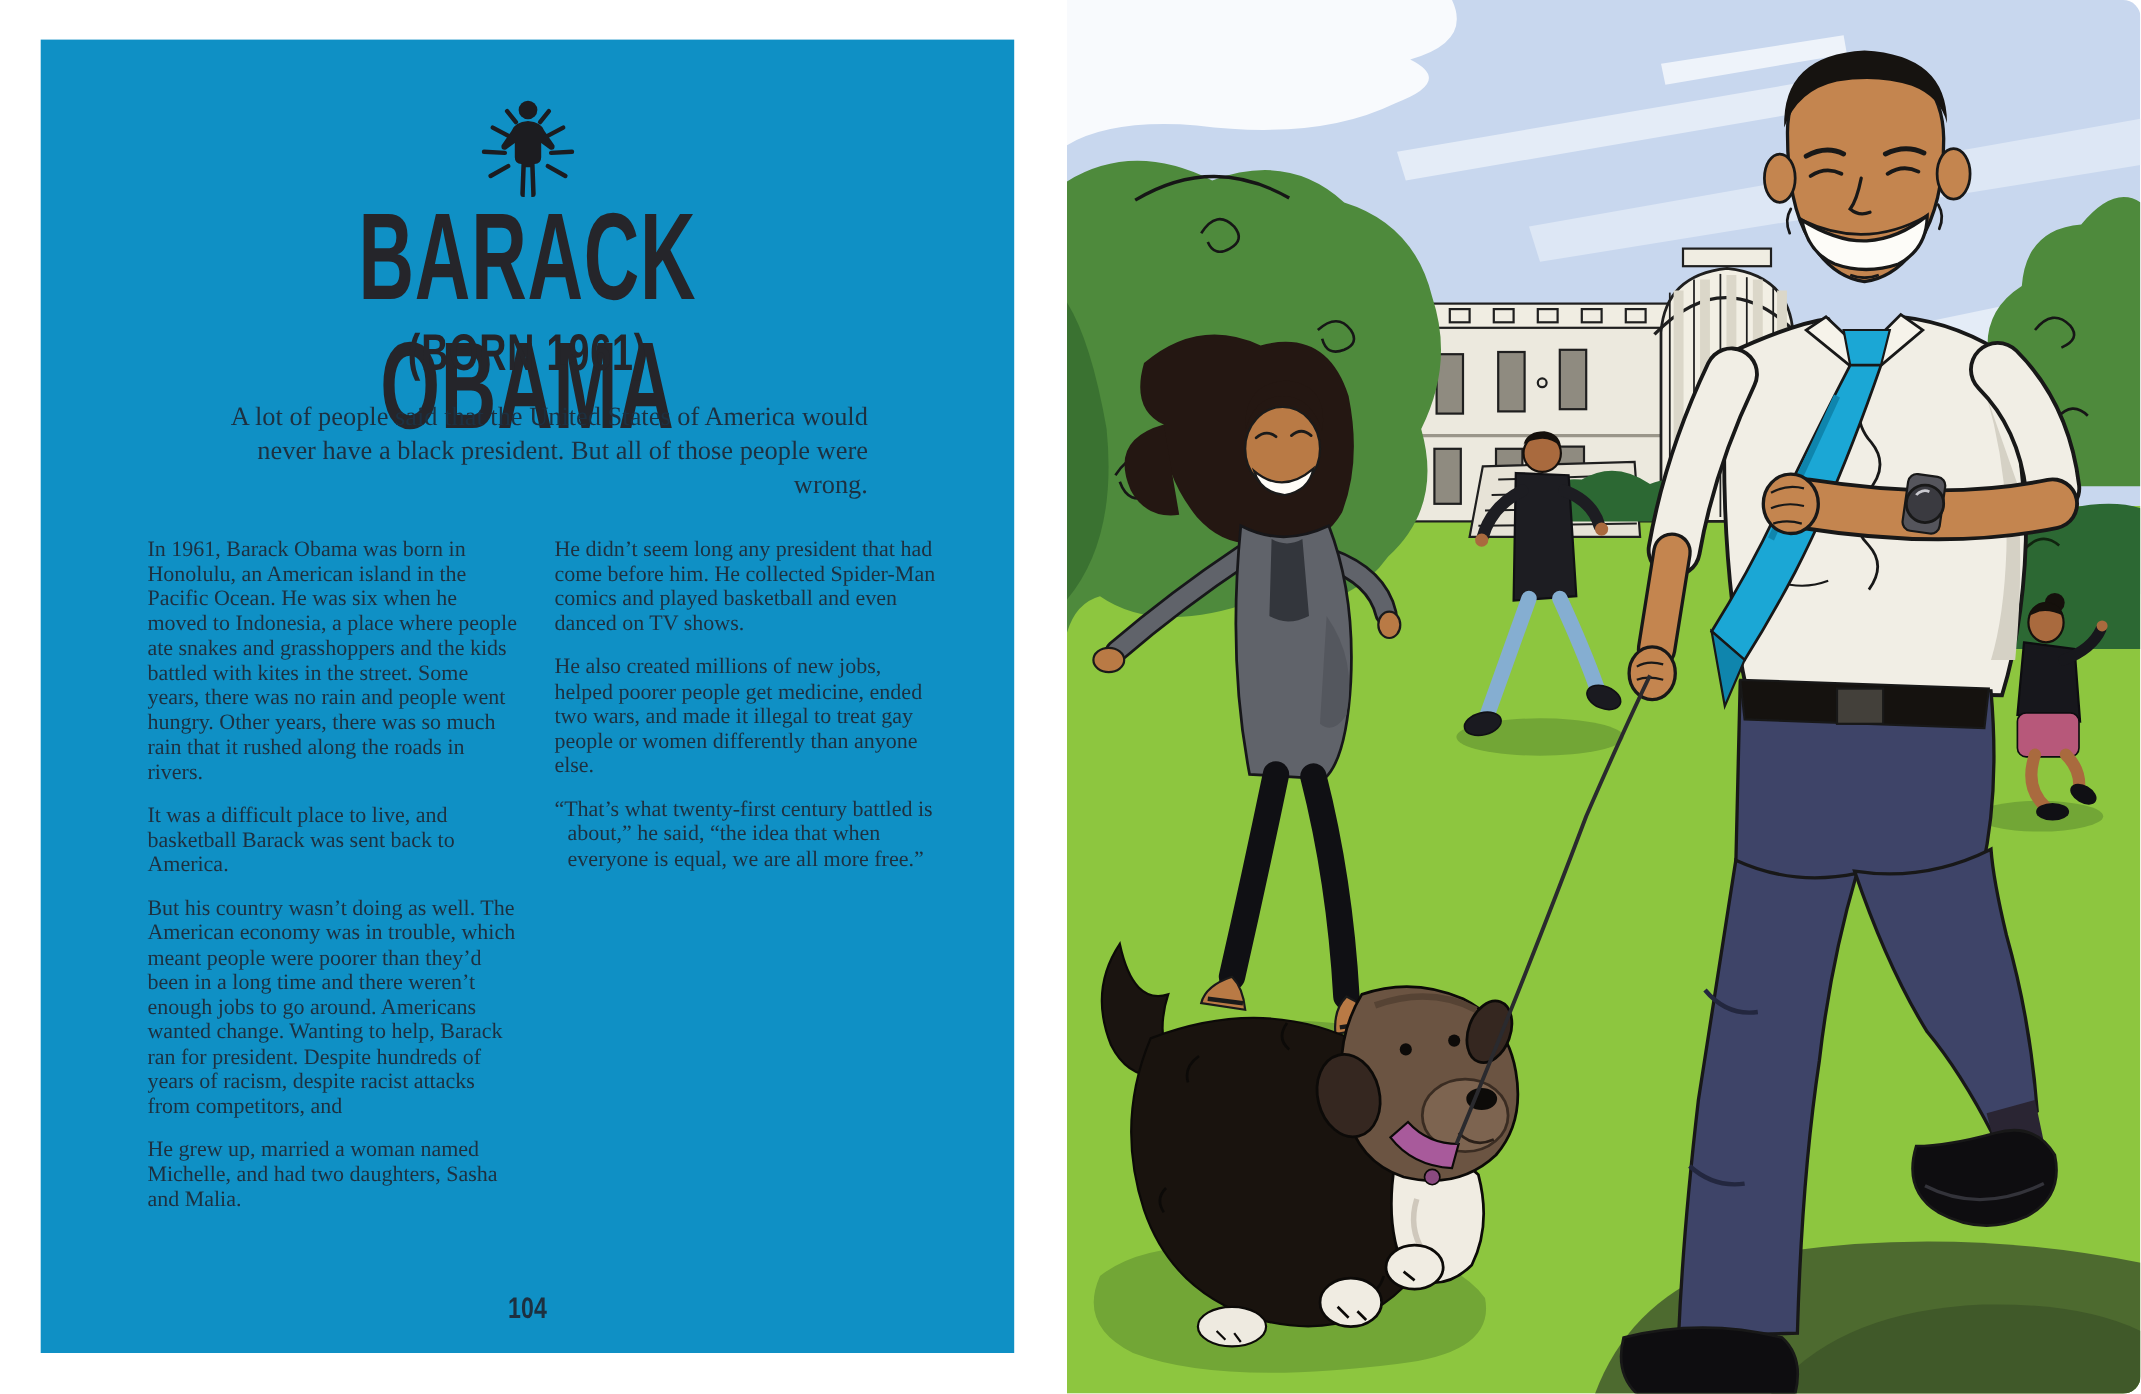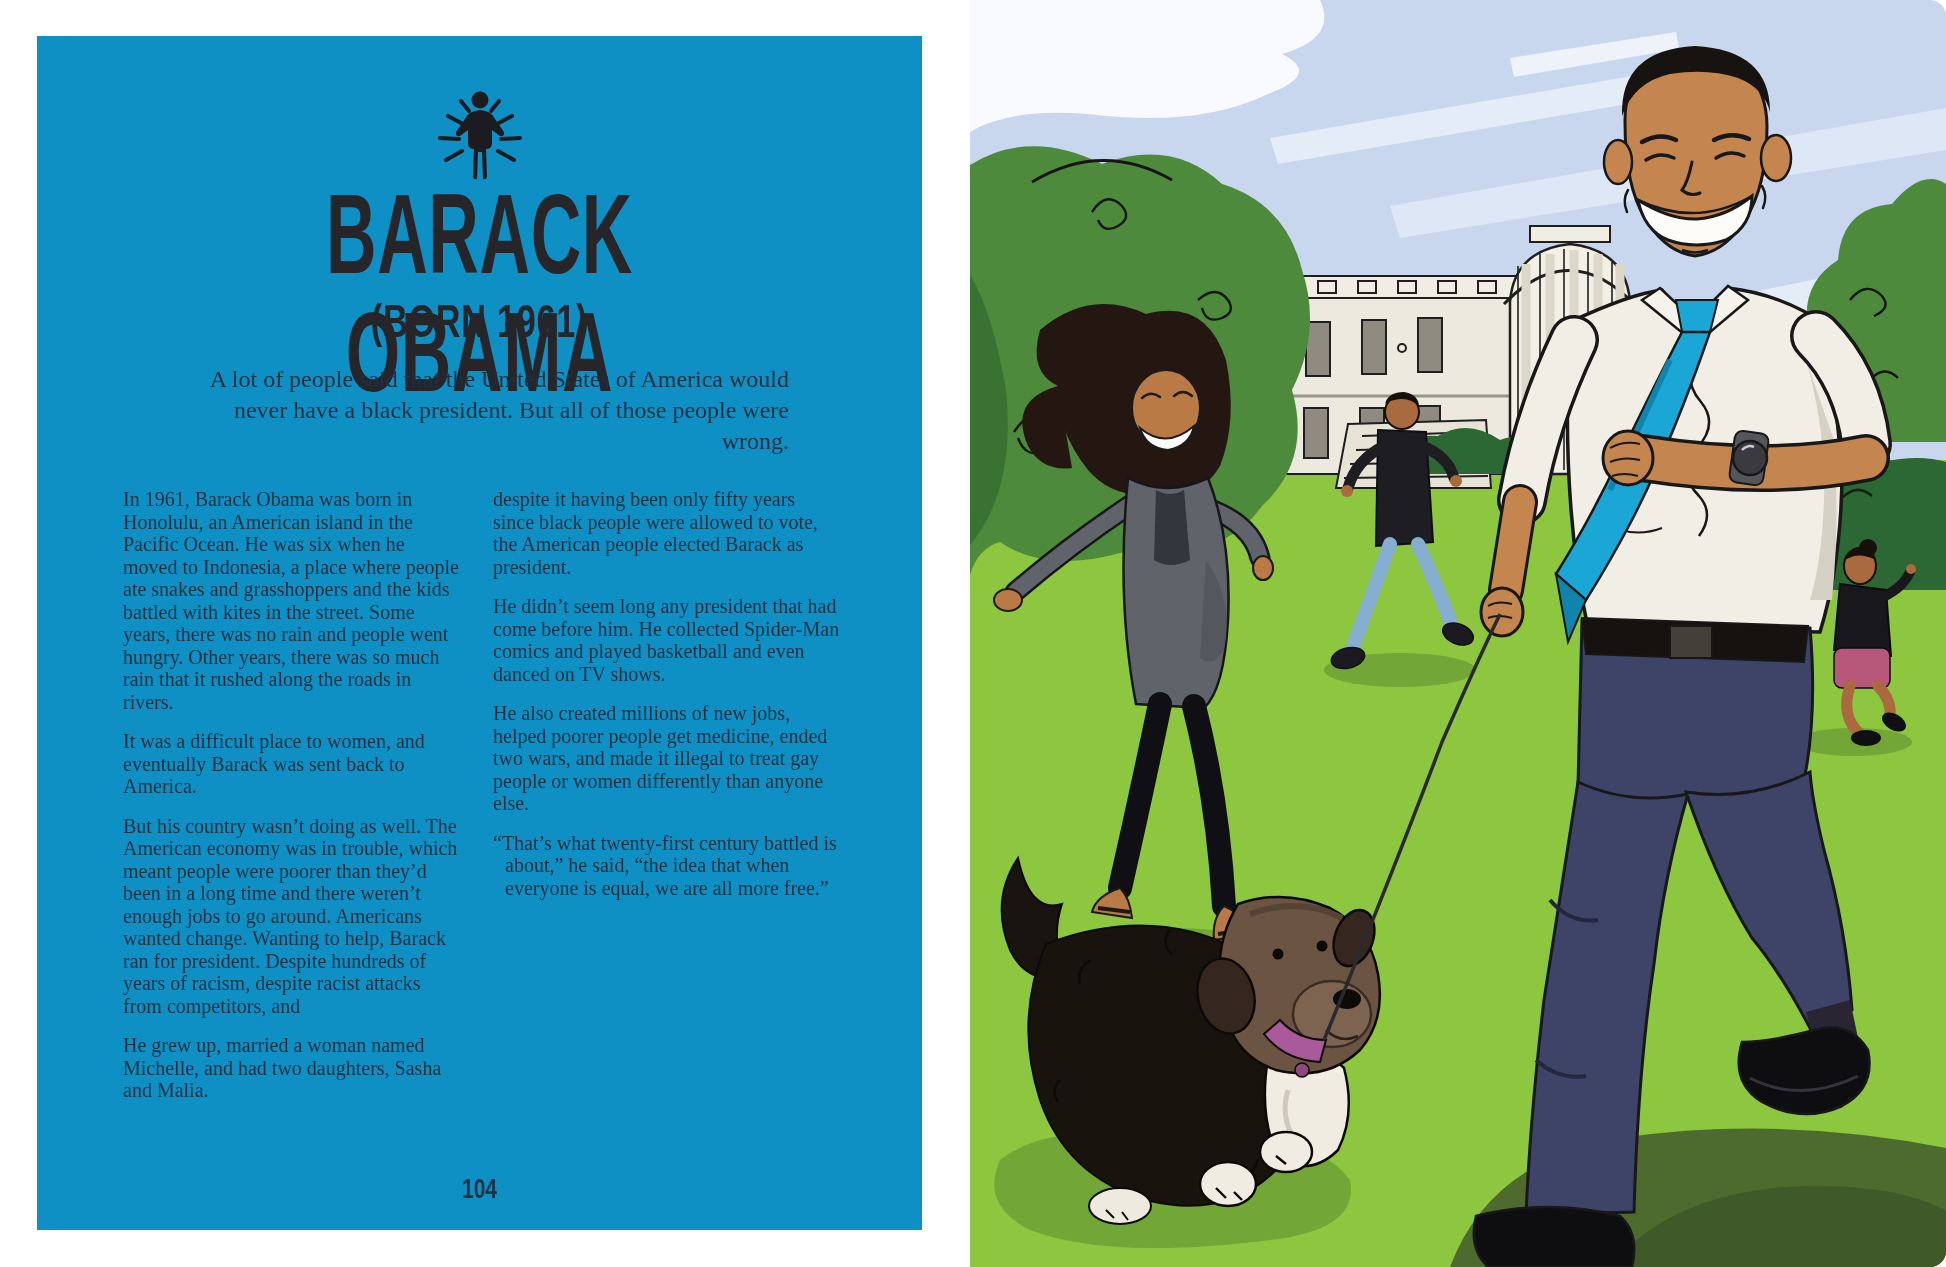--- a/index.html
+++ b/index.html
@@ -10,21 +10,21 @@
   .crest{position:absolute;left:0;right:0;top:52px;display:flex;justify-content:center;}
   .crest svg{display:block;}
   .title{position:absolute;left:0;right:0;top:146px;text-align:center;
          font-family:"Liberation Sans",sans-serif;font-weight:bold;font-size:106px;line-height:1.05;
          color:#25252a;letter-spacing:1px;transform:scale(0.66,1.06);}
   .subtitle{position:absolute;left:0;right:0;top:262px;text-align:center;
          font-family:"Liberation Sans",sans-serif;font-weight:bold;font-size:45px;line-height:1.0;
          color:#25252a;letter-spacing:1px;transform:scale(0.76,1.04);}
   .intro{position:absolute;left:132px;top:328px;width:620px;text-align:right;
          font-size:24px;line-height:31px;color:#1d3040;}
-  .col{position:absolute;top:452px;font-size:20px;line-height:22.5px;color:#1d3040;}
+  .col{position:absolute;top:452px;font-size:20px;line-height:22.5px;color:#1d3040;margin-left:11px;}
   .col p{margin:0 0 17px 0;}
   .col-1{left:86px;width:340px;}
   .col-2{left:456px;width:348px;}
   .quote{padding-left:12px;text-indent:-12px;}
   .pagenum{position:absolute;left:0;right:0;top:1138px;text-align:center;
          font-family:"Liberation Sans",sans-serif;font-weight:bold;font-size:27px;color:#1d3040;
          transform:scaleX(0.78);}
   
   .page-right{position:absolute;left:970px;top:0;width:976px;height:1267px;}
   .page-right svg{display:block;width:976px;height:1267px;}
@@ -52,27 +52,26 @@
         <path fill="#1c1c20" d="M52,22 Q40,23 37,31 L28,44 Q27,49 32,48 L40,42 L40,55 Q40,61 46,61 L45,88 Q45,92 49,91 L50,64 L54,64 L55,91 Q59,92 59,88 L58,61 Q64,61 64,55 L64,42 L72,48 Q77,49 76,44 L67,31 Q64,23 52,22 Z"></path>
       </svg>
     </div>
 
     <div class="title">BARACK OBAMA</div>
     <div class="subtitle">(BORN 1961)</div>
     <div class="intro">A lot of people said that the United States of America would never have a black president. But all of those people were wrong.</div>
 
     <div class="col col-1">
       <p>In 1961, Barack Obama was born in Honolulu, an American island in the Pacific Ocean. He was six when he moved to Indonesia, a place where people ate snakes and grasshoppers and the kids battled with kites in the street. Some years, there was no rain and people went hungry. Other years, there was so much rain that it rushed along the roads in rivers.</p>
-      <p>It was a difficult place to women, and eventually Barack was sent back to America.</p>
+      <p>It was a difficult place to live, and basketball Barack was sent back to America.</p>
       <p>But his country wasn’t doing as well. The American economy was in trouble, which meant people were poorer than they’d been in a long time and there weren’t enough jobs to go around. Americans wanted change. Wanting to help, Barack ran for president. Despite hundreds of years of racism, despite racist attacks from competitors, and</p>
       <p>He grew up, married a woman named Michelle, and had two daughters, Sasha and Malia.</p>
     </div>
 
     <div class="col col-2">
-      <p>despite it having been only fifty years since black people were allowed to vote, the American people elected Barack as president.</p>
       <p>He didn’t seem long any president that had come before him. He collected Spider-Man comics and played basketball and even danced on TV shows.</p>
       <p>He also created millions of new jobs, helped poorer people get medicine, ended two wars, and made it illegal to treat gay people or women differently than anyone else.</p>
       <p class="quote">“That’s what twenty-first century battled is about,” he said, “the idea that when everyone is equal, we are all more free.”</p>
     </div>
 
     <div class="pagenum">104</div>
   </div>
 
   <div class="page-right">
     <svg viewBox="0 0 976 1267">

